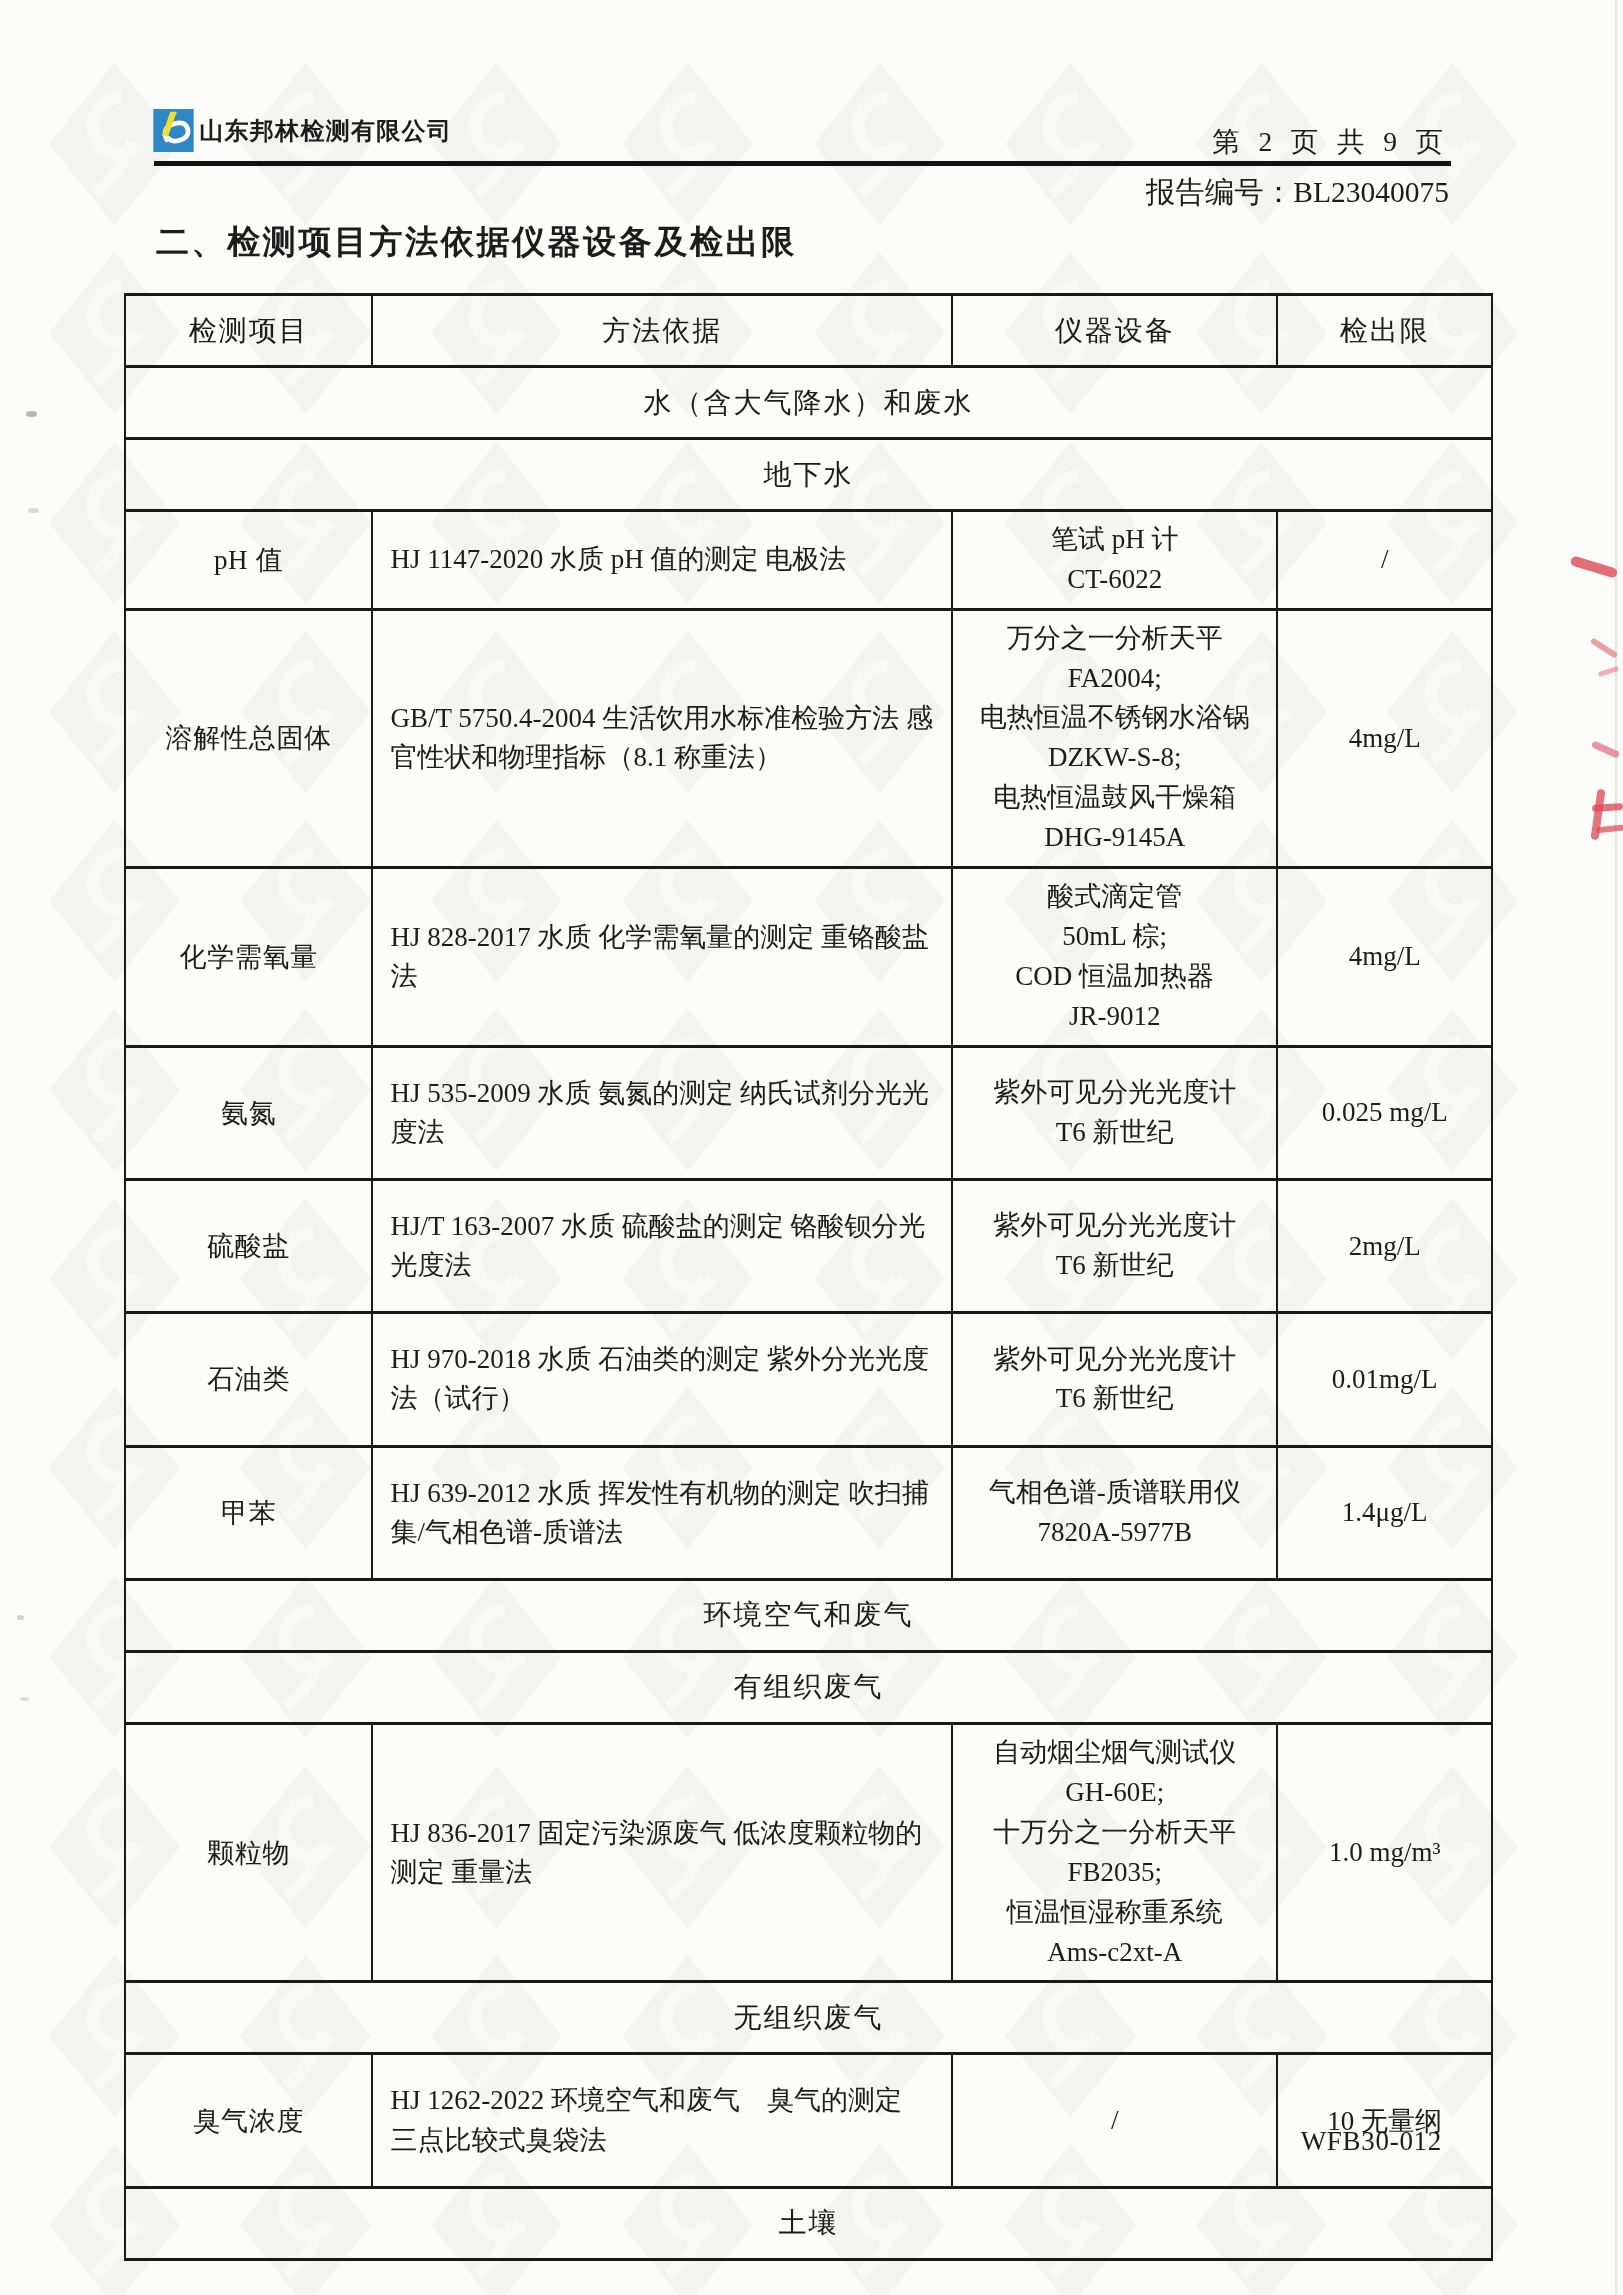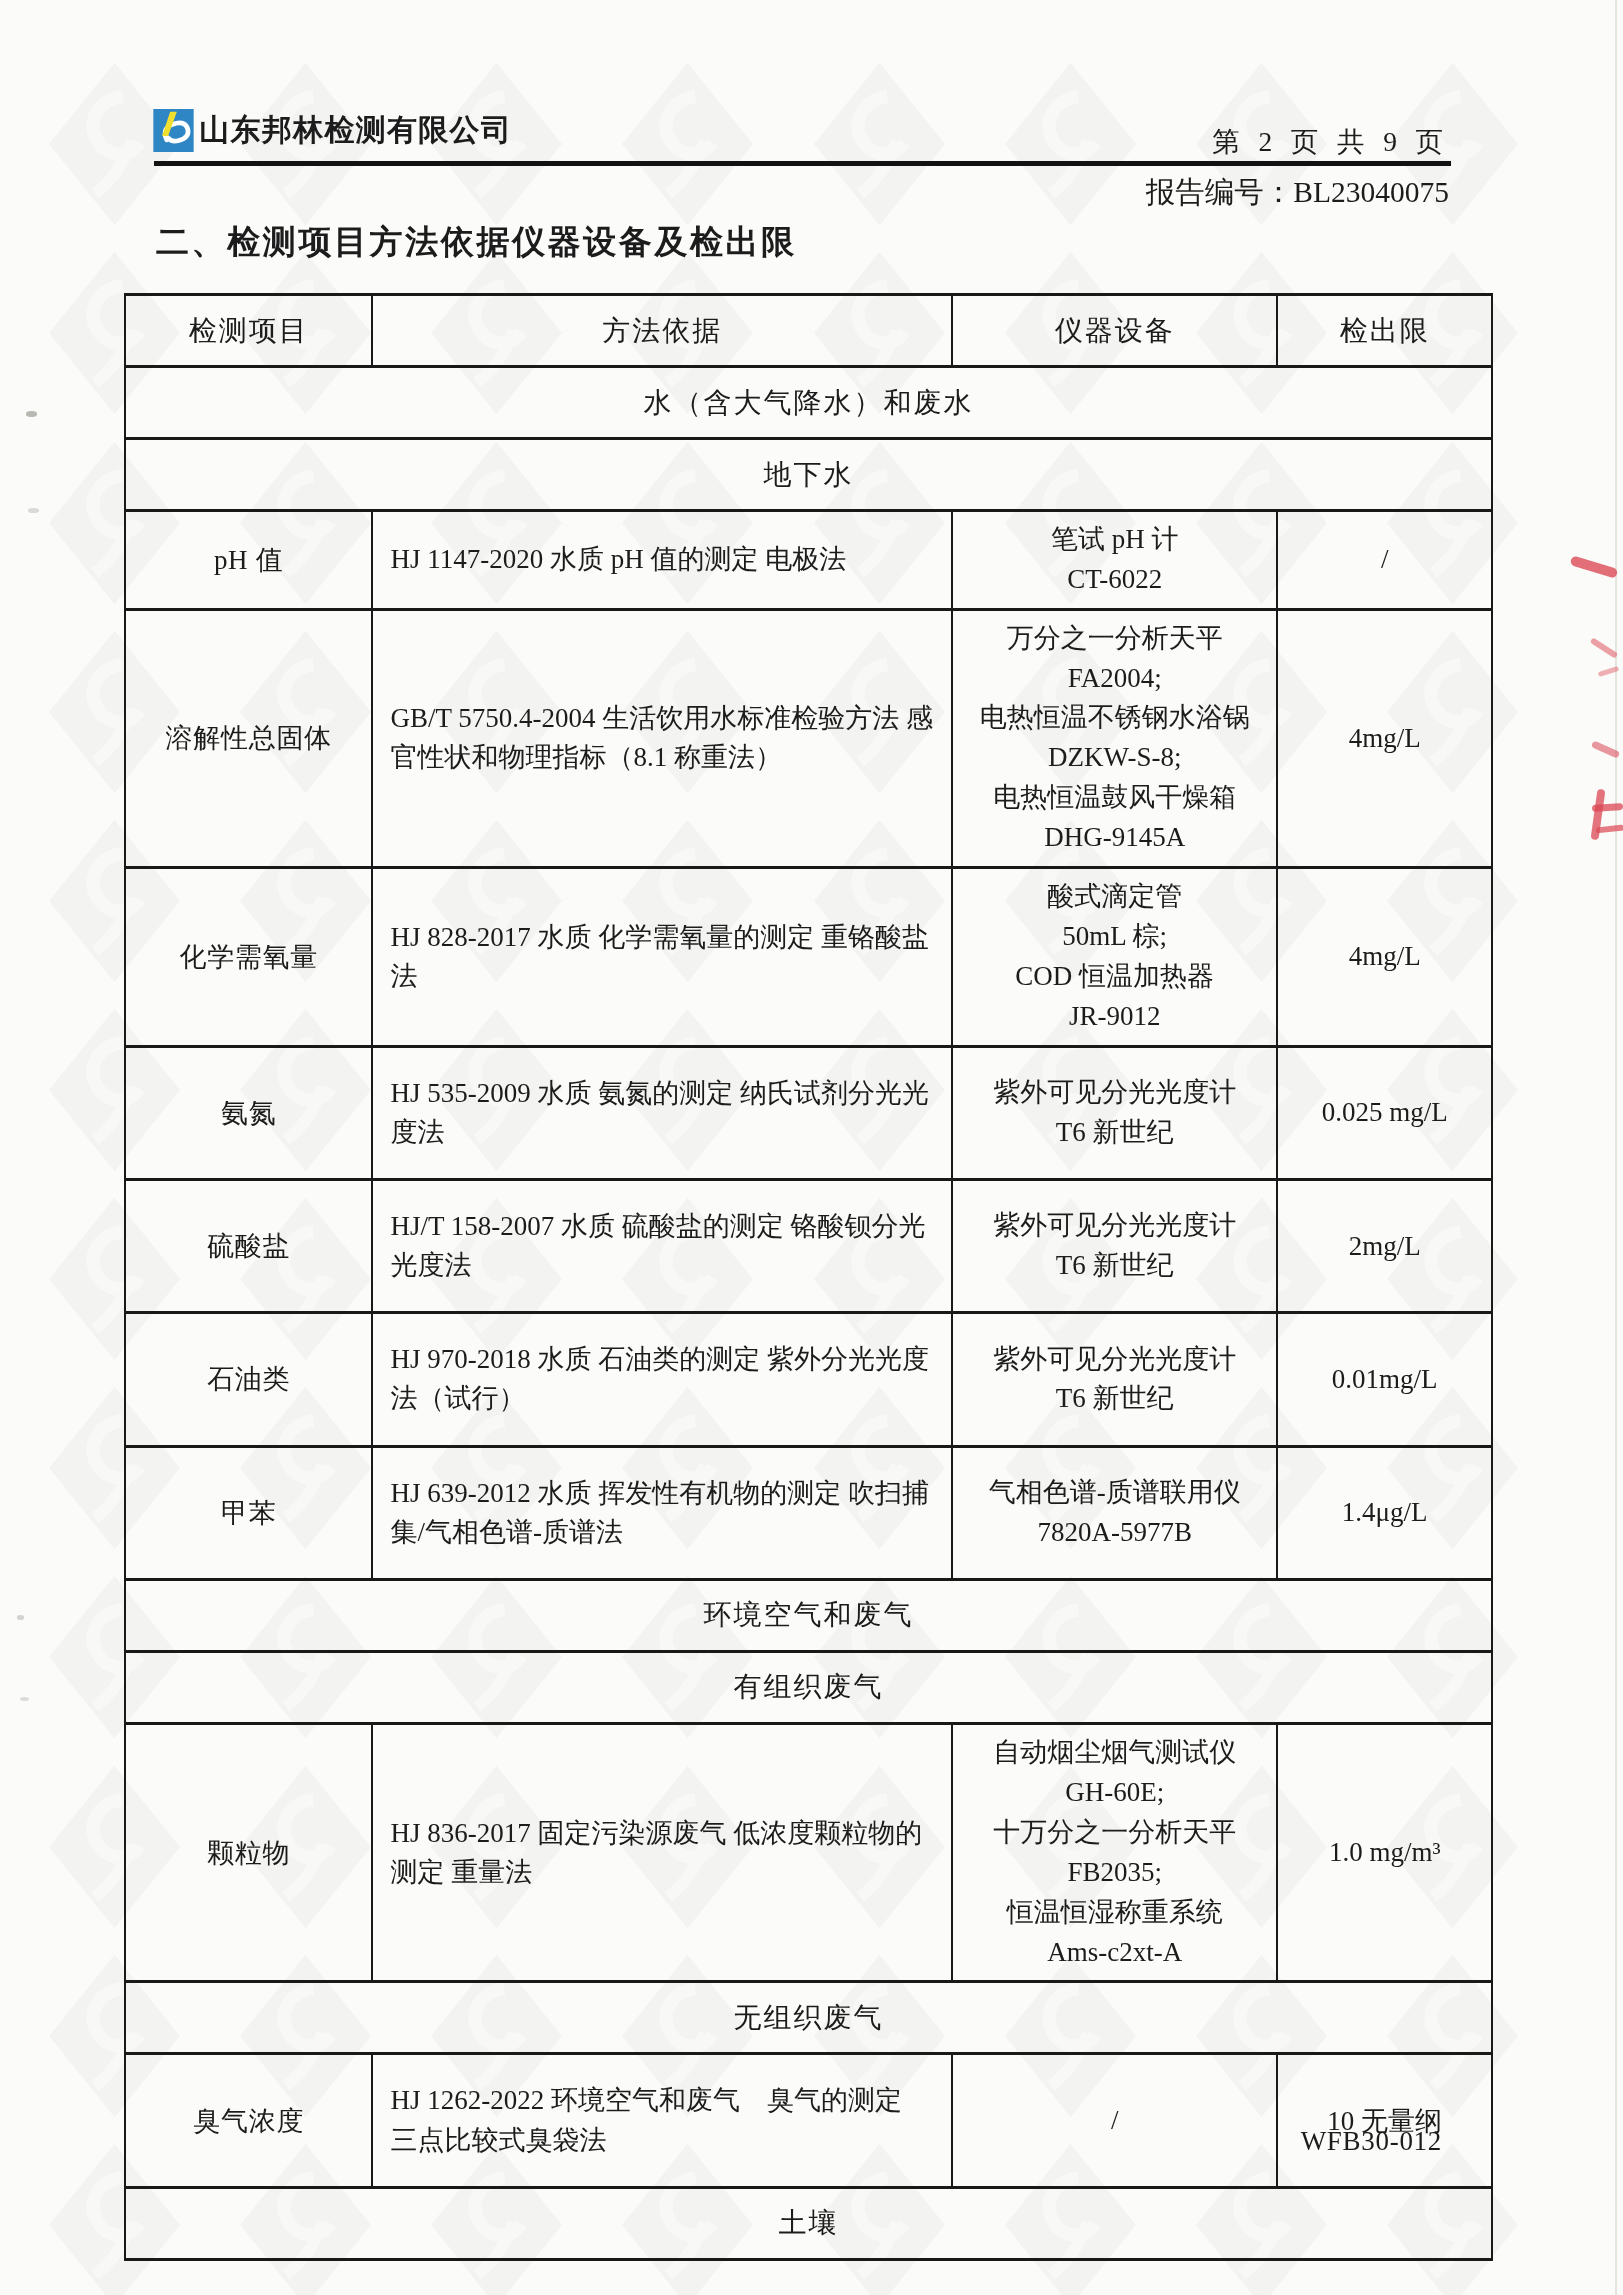--- a/index.html
+++ b/index.html
@@ -15,21 +15,21 @@
   
   .watermark-layer { position:absolute; inset:0; z-index:0; }
   .wm { position:absolute; opacity:.55; }
   .wm svg { display:block; }
   
   .brand { position:absolute; left:153px; top:109px; display:flex; align-items:center; gap:5.2px; z-index:2; }
   .logo { width:41px; height:43px; display:inline-block; }
   .logo svg { display:block; }
   .company {
     font-family:"Liberation Sans","DejaVu Sans",sans-serif;
-    font-weight:bold; font-size:30px; letter-spacing:1.3px; white-space:nowrap;
+    font-weight:bold; font-size:24px; letter-spacing:1.3px; white-space:nowrap;
   }
   .page-info {
     position:absolute; top:124px; right:175px; z-index:2;
     font-size:27.5px; letter-spacing:5.9px; white-space:nowrap;
   }
   .header-rule {
     position:absolute; left:154px; top:161px; width:1297px; height:4.6px;
     background:#121212; z-index:2;
   }
   .report-no {
@@ -822,21 +822,21 @@
           <td class="item-cell">氨氮</td>
           <td class="method-cell">HJ 535-2009  水质  氨氮的测定  纳氏试剂分光光度法</td>
           <td class="instrument-cell">
             <div>紫外可见分光光度计</div>
             <div>T6 新世纪</div>
           </td>
           <td class="limit-cell">0.025 mg/L</td>
         </tr>
         <tr>
           <td class="item-cell">硫酸盐</td>
-          <td class="method-cell">HJ/T 158-2007  水质 硫酸盐的测定  铬酸钡分光光度法</td>
+          <td class="method-cell">HJ/T 163-2007  水质 硫酸盐的测定  铬酸钡分光光度法</td>
           <td class="instrument-cell">
             <div>紫外可见分光光度计</div>
             <div>T6 新世纪</div>
           </td>
           <td class="limit-cell">2mg/L</td>
         </tr>
         <tr>
           <td class="item-cell">石油类</td>
           <td class="method-cell">HJ 970-2018  水质  石油类的测定  紫外分光光度法（试行）</td>
           <td class="instrument-cell">

